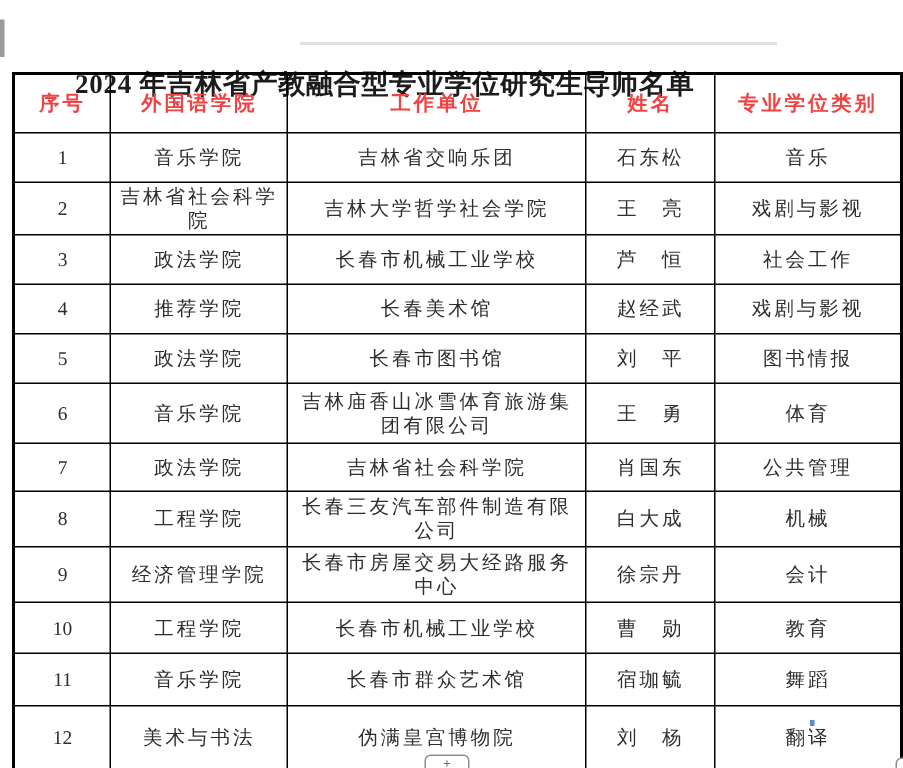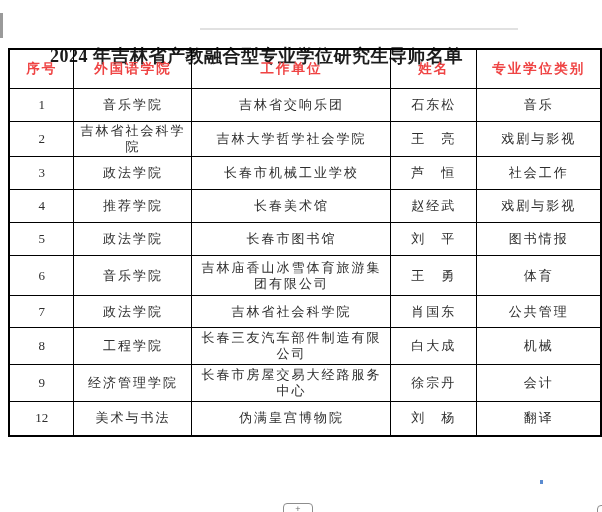--- a/index.html
+++ b/index.html
@@ -156,20 +156,34 @@
         <td class="col4">机械</td>
       </tr>
       <tr>
         <td class="col0">9</td>
         <td class="col1">经济管理学院</td>
         <td class="col2">长春市房屋交易大经路服务中心</td>
         <td class="col3">徐宗丹</td>
         <td class="col4">会计</td>
       </tr>
       <tr>
+        <td class="col0">10</td>
+        <td class="col1">工程学院</td>
+        <td class="col2">长春市机械工业学校</td>
+        <td class="col3">曹　勋</td>
+        <td class="col4">教育</td>
+      </tr>
+      <tr>
+        <td class="col0">11</td>
+        <td class="col1">音乐学院</td>
+        <td class="col2">长春市群众艺术馆</td>
+        <td class="col3">宿珈毓</td>
+        <td class="col4">舞蹈</td>
+      </tr>
+      <tr>
         <td class="col0">12</td>
         <td class="col1">美术与书法</td>
         <td class="col2">伪满皇宫博物院</td>
         <td class="col3">刘　杨</td>
         <td class="col4">翻译</td>
       </tr>
     </tbody>
 </table>
 
 <div class="blue-speck"></div>

